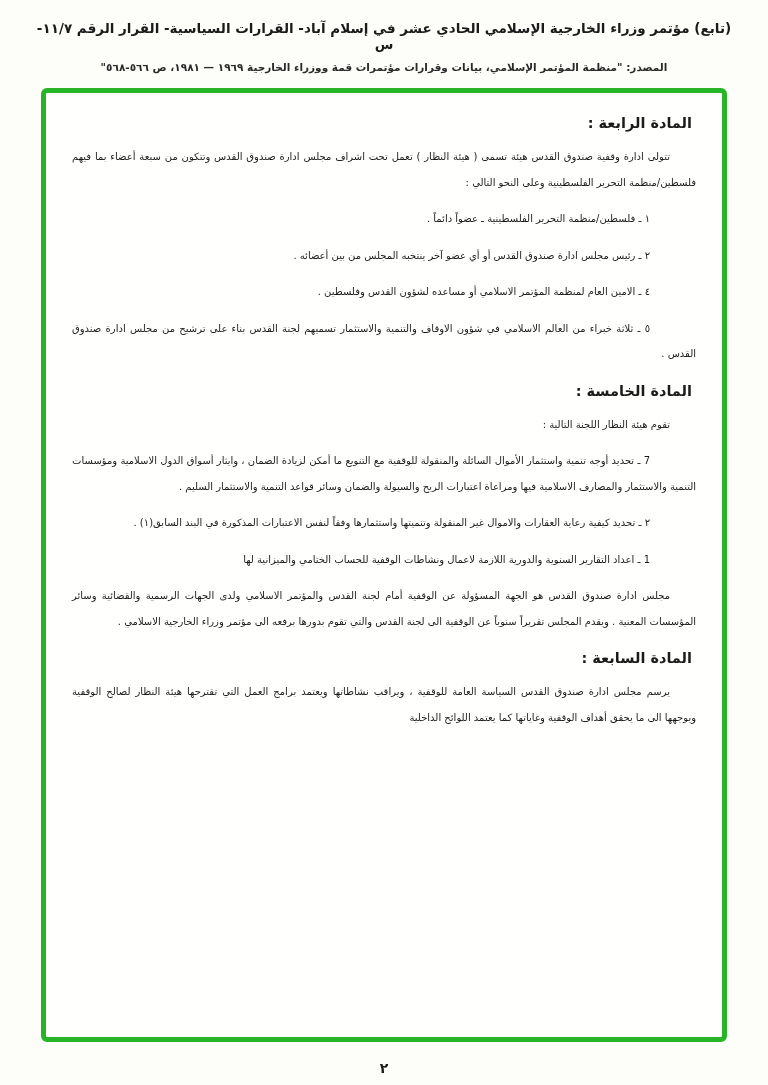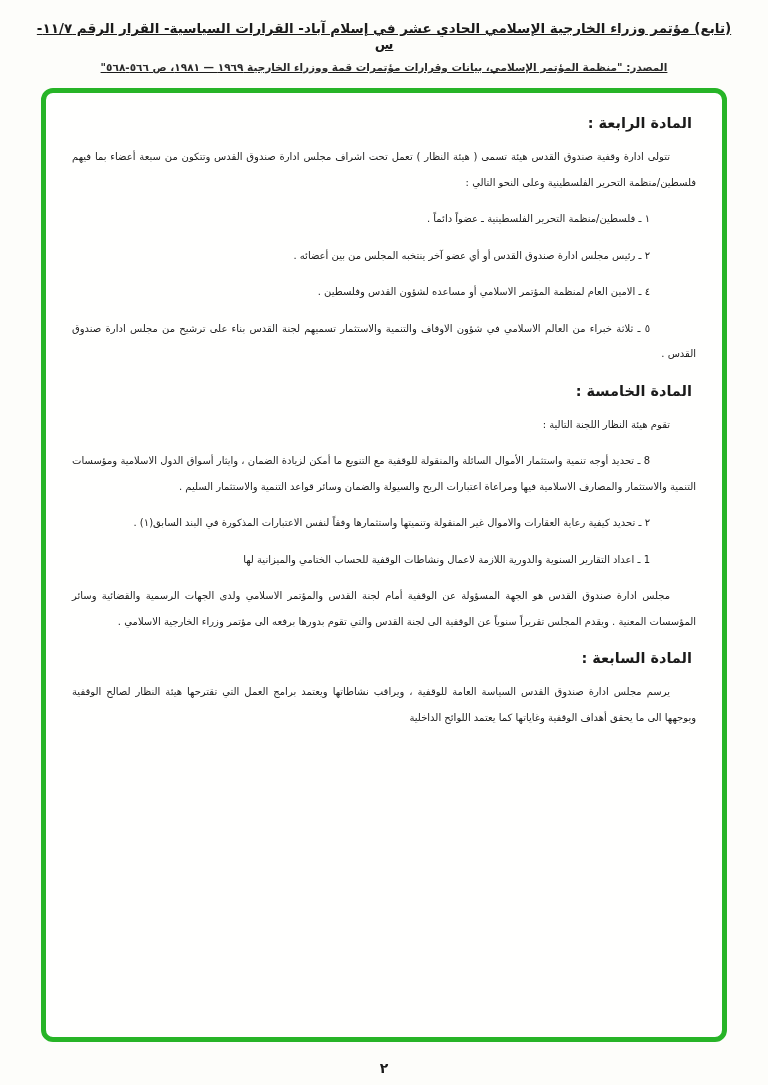--- a/index.html
+++ b/index.html
@@ -9,21 +9,20 @@
     position: relative;
     overflow: hidden;
     background: #fdfdfa;
     color: #1b1b1b;
     font-family: "DejaVu Sans", sans-serif;
     direction: rtl;
   }
   .page-header {
     text-align: center;
     padding-top: 20px;
-    text-decoration: underline;
   }
   .header-title {
     font-size: 13.5px;
     font-weight: bold;
     letter-spacing: 0;
     padding: 0 28px;
   }
   .header-source {
     font-size: 10.5px;
     font-weight: bold;
@@ -31,21 +30,21 @@
     color: #2a2a2a;
   }
   .green-frame {
     position: absolute;
     left: 41px;
     top: 88px;
     width: 686px;
     height: 954px;
     box-sizing: border-box;
     border: 5px solid #27b427;
-    border-radius: 12px;
+    border-radius: 6px;
     background: #fffffe;
     padding: 12px 26px 8px 26px;
     overflow: hidden;
   }
   .article-heading {
     font-size: 14.5px;
     font-weight: bold;
     margin: 12px 4px 9px 0;
     line-height: 24px;
   }
@@ -84,21 +83,21 @@
         <h2 class="article-heading">المادة الرابعة :</h2>
         <p class="block paragraph">تتولى ادارة وقفية صندوق القدس هيئة تسمى ( هيئة النظار ) تعمل تحت اشراف مجلس ادارة صندوق القدس وتتكون من سبعة أعضاء بما فيهم فلسطين/منظمة التحرير الفلسطينية وعلى النحو التالي :</p>
         <p class="block item">١ ـ فلسطين/منظمة التحرير الفلسطينية ـ عضواً دائماً .</p>
         <p class="block item">٢ ـ رئيس مجلس ادارة صندوق القدس أو أي عضو آخر ينتخبه المجلس من بين أعضائه .</p>
         <p class="block item">٤ ـ الامين العام لمنظمة المؤتمر الاسلامي أو مساعده لشؤون القدس وفلسطين .</p>
         <p class="block item">٥ ـ ثلاثة خبراء من العالم الاسلامي في شؤون الاوقاف والتنمية والاستثمار تسميهم لجنة القدس بناء على ترشيح من مجلس ادارة صندوق القدس .</p>
       </section>
       <section class="article-section">
         <h2 class="article-heading">المادة الخامسة :</h2>
         <p class="block paragraph">تقوم هيئة النظار اللجنة التالية :</p>
-        <p class="block item">8 ـ تحديد أوجه تنمية واستثمار الأموال السائلة والمنقولة للوقفية مع التنويع ما أمكن لزيادة الضمان ، وايثار أسواق الدول الاسلامية ومؤسسات التنمية والاستثمار والمصارف الاسلامية فيها ومراعاة اعتبارات الربح والسيولة والضمان وسائر قواعد التنمية والاستثمار السليم .</p>
+        <p class="block item">7 ـ تحديد أوجه تنمية واستثمار الأموال السائلة والمنقولة للوقفية مع التنويع ما أمكن لزيادة الضمان ، وايثار أسواق الدول الاسلامية ومؤسسات التنمية والاستثمار والمصارف الاسلامية فيها ومراعاة اعتبارات الربح والسيولة والضمان وسائر قواعد التنمية والاستثمار السليم .</p>
         <p class="block item">٢ ـ تحديد كيفية رعاية العقارات والاموال غير المنقولة وتنميتها واستثمارها وفقاً لنفس الاعتبارات المذكورة في البند السابق(١) .</p>
         <p class="block item">1 ـ اعداد التقارير السنوية والدورية اللازمة لاعمال ونشاطات الوقفية للحساب الختامي والميزانية لها</p>
       </section>
       <section class="article-section">
         <p class="block paragraph">مجلس ادارة صندوق القدس هو الجهة المسؤولة عن الوقفية أمام لجنة القدس والمؤتمر الاسلامي ولدى الجهات الرسمية والقضائية وسائر المؤسسات المعنية . ويقدم المجلس تقريراً سنوياً عن الوقفية الى لجنة القدس والتي تقوم بدورها برفعه الى مؤتمر وزراء الخارجية الاسلامي .</p>
       </section>
       <section class="article-section">
         <h2 class="article-heading">المادة السابعة :</h2>
         <p class="block paragraph">يرسم مجلس ادارة صندوق القدس السياسة العامة للوقفية ، ويراقب نشاطاتها ويعتمد برامج العمل التي تقترحها هيئة النظار لصالح الوقفية ويوجهها الى ما يحقق أهداف الوقفية وغاياتها كما يعتمد اللوائح الداخلية</p>
       </section>

